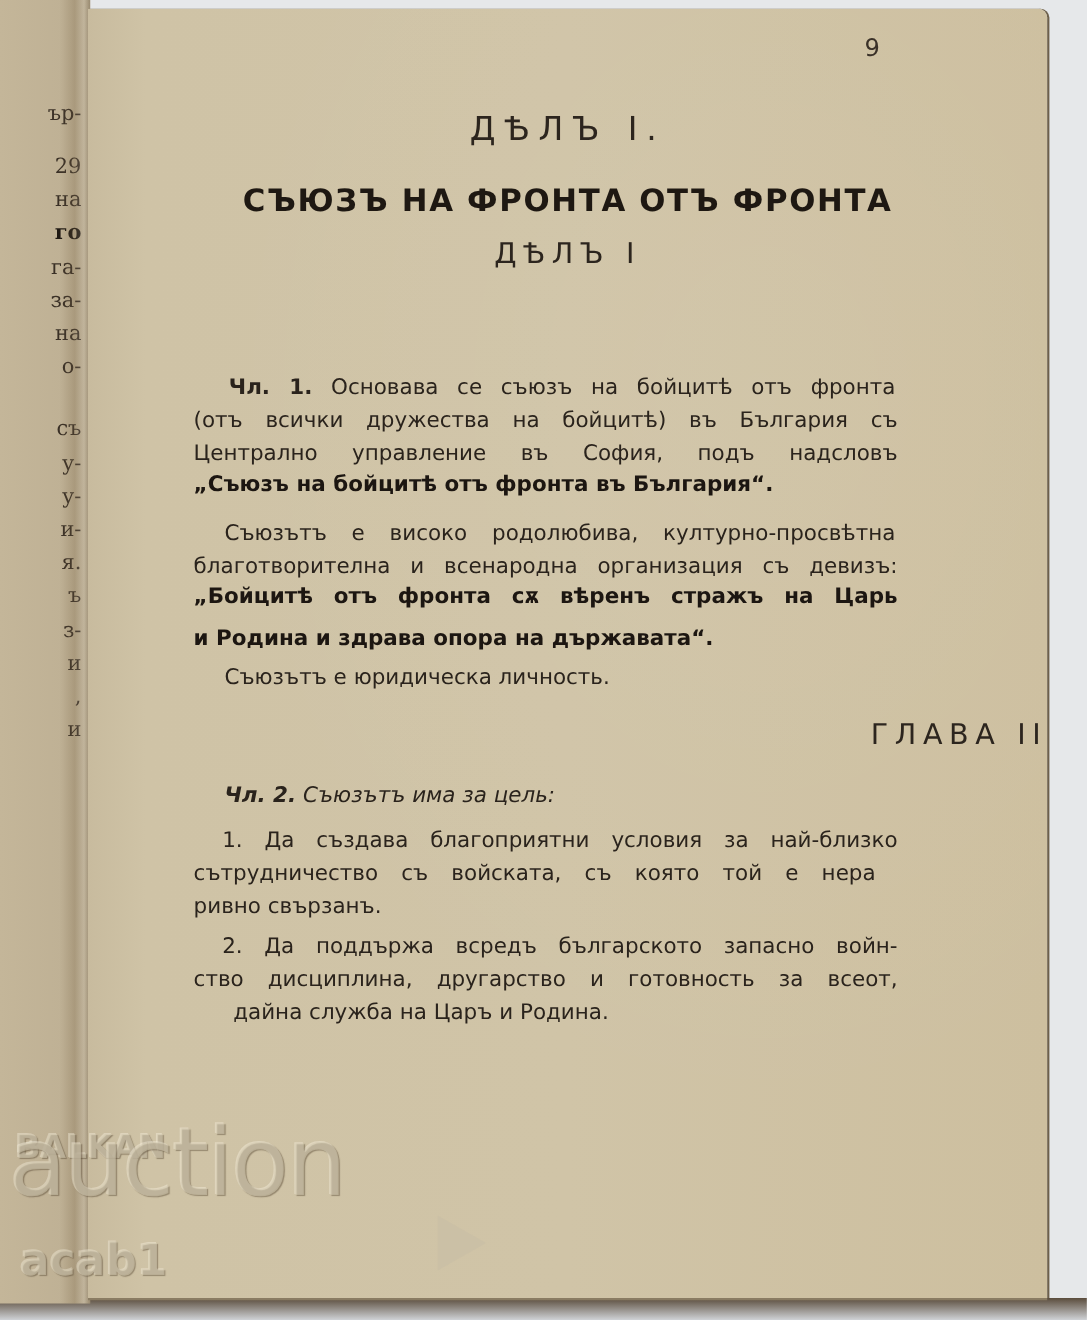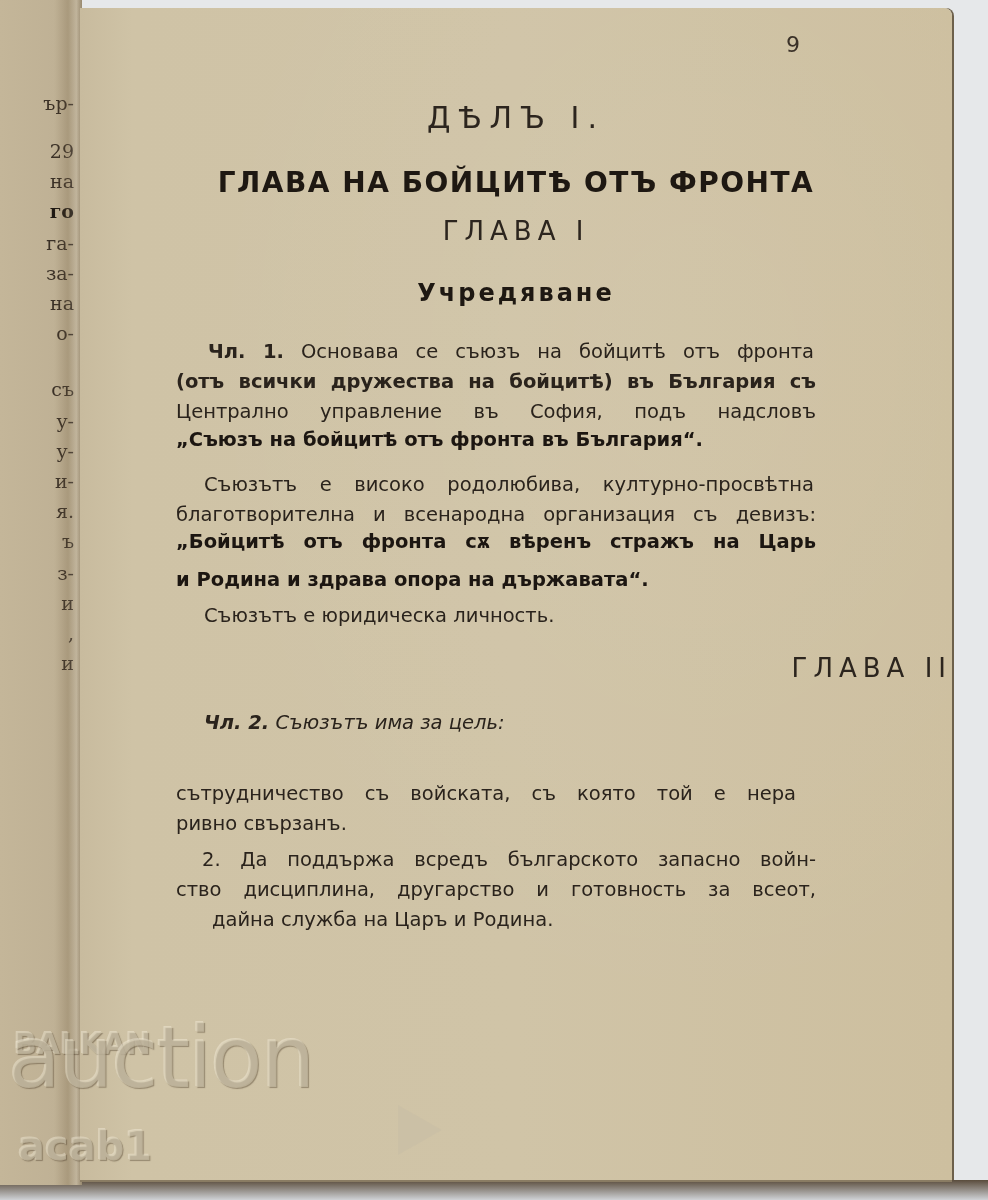--- a/index.html
+++ b/index.html
@@ -90,46 +90,46 @@
       <div class="frag" style="top: 622px;">,</div>
       <div class="frag" style="top: 652px;">и</div>
     </div>
 </div>
 <div class="spine"></div>
 
 <div class="right-page">
   <div class="page-num">9</div>
   <div class="content">
     <div class="center h-part">ДѢЛЪ I.</div>
-    <div class="center h-title">ГЛАВА НА БОЙЦИТѢ ОТЪ ФРОНТА</div>
-    <div class="center h-chap">ГЛАВА I</div>
-    <div class="center h-sub">Учредяване</div>
+    <div class="center h-title">СЪЮЗЪ НА ФРОНТА ОТЪ ФРОНТА</div>
+    <div class="center h-chap">ДѢЛЪ I</div>
 
     <div class="line" style="top:332px; left:128px; width:606px;">
       <span class="lbl">Чл. 1.</span>
       <span>Основава се съюзъ на бойцитѣ отъ фронта</span>
     </div>
-    <div class="line" style="top:362px; left:96px; width:640px;font-weight:bold;">(отъ всички дружества на бойцитѣ) въ България съ</div>
+    <div class="line" style="top:362px; left:96px; width:640px;">(отъ всички дружества на бойцитѣ) въ България съ</div>
     <div class="line" style="top:392px; left:96px; width:640px;">Централно управление въ София, подъ надсловъ</div>
     <div class="line bold short" style="top:420px; left:96px; width:640px;">„Съюзъ на бойцитѣ отъ фронта въ България“.</div>
 
     <div class="line" style="top:465px; left:124px; width:610px;">Съюзътъ е високо родолюбива, културно-просвѣтна</div>
     <div class="line" style="top:495px; left:96px; width:640px;">благотворителна и всенародна организация съ девизъ:</div>
     <div class="line bold" style="top:522px; left:96px; width:640px;">„Бойцитѣ отъ фронта сѫ вѣренъ стражъ на Царь</div>
     <div class="line bold short" style="top:560px; left:96px; width:640px;">и Родина и здрава опора на държавата“.</div>
 
     <div class="line short" style="top:596px; left:124px;">Съюзътъ е юридическа личность.</div>
 
     <div class="center h-chap2">ГЛАВА II</div>
 
     <div class="line short" style="top:703px; left:124px;font-style:italic;">
       <span class="lbl">Чл. 2.</span>
       <span>Съюзътъ има за цель:</span>
     </div>
 
+    <div class="line" style="top:744px; left:122px; width:614px;">1. Да създава благоприятни условия за най-близко</div>
     <div class="line short" style="top:804px; left:96px;">ривно свързанъ.</div>
     <div class="line" style="top:774px; left:96px; width:620px;">сътрудничество съ войската, съ която той е нера</div>
 
     <div class="line" style="top:840px; left:122px; width:614px;">2. Да поддържа всредъ българското запасно войн-</div>
     <div class="line" style="top:870px; left:96px; width:640px;">ство дисциплина, другарство и готовность за всеот,</div>
     <div class="line short" style="top:900px; left:96px;margin-left:36px;">дайна служба на Царъ и Родина.</div>
   </div>
 </div>
 
 <div class="watermark">

